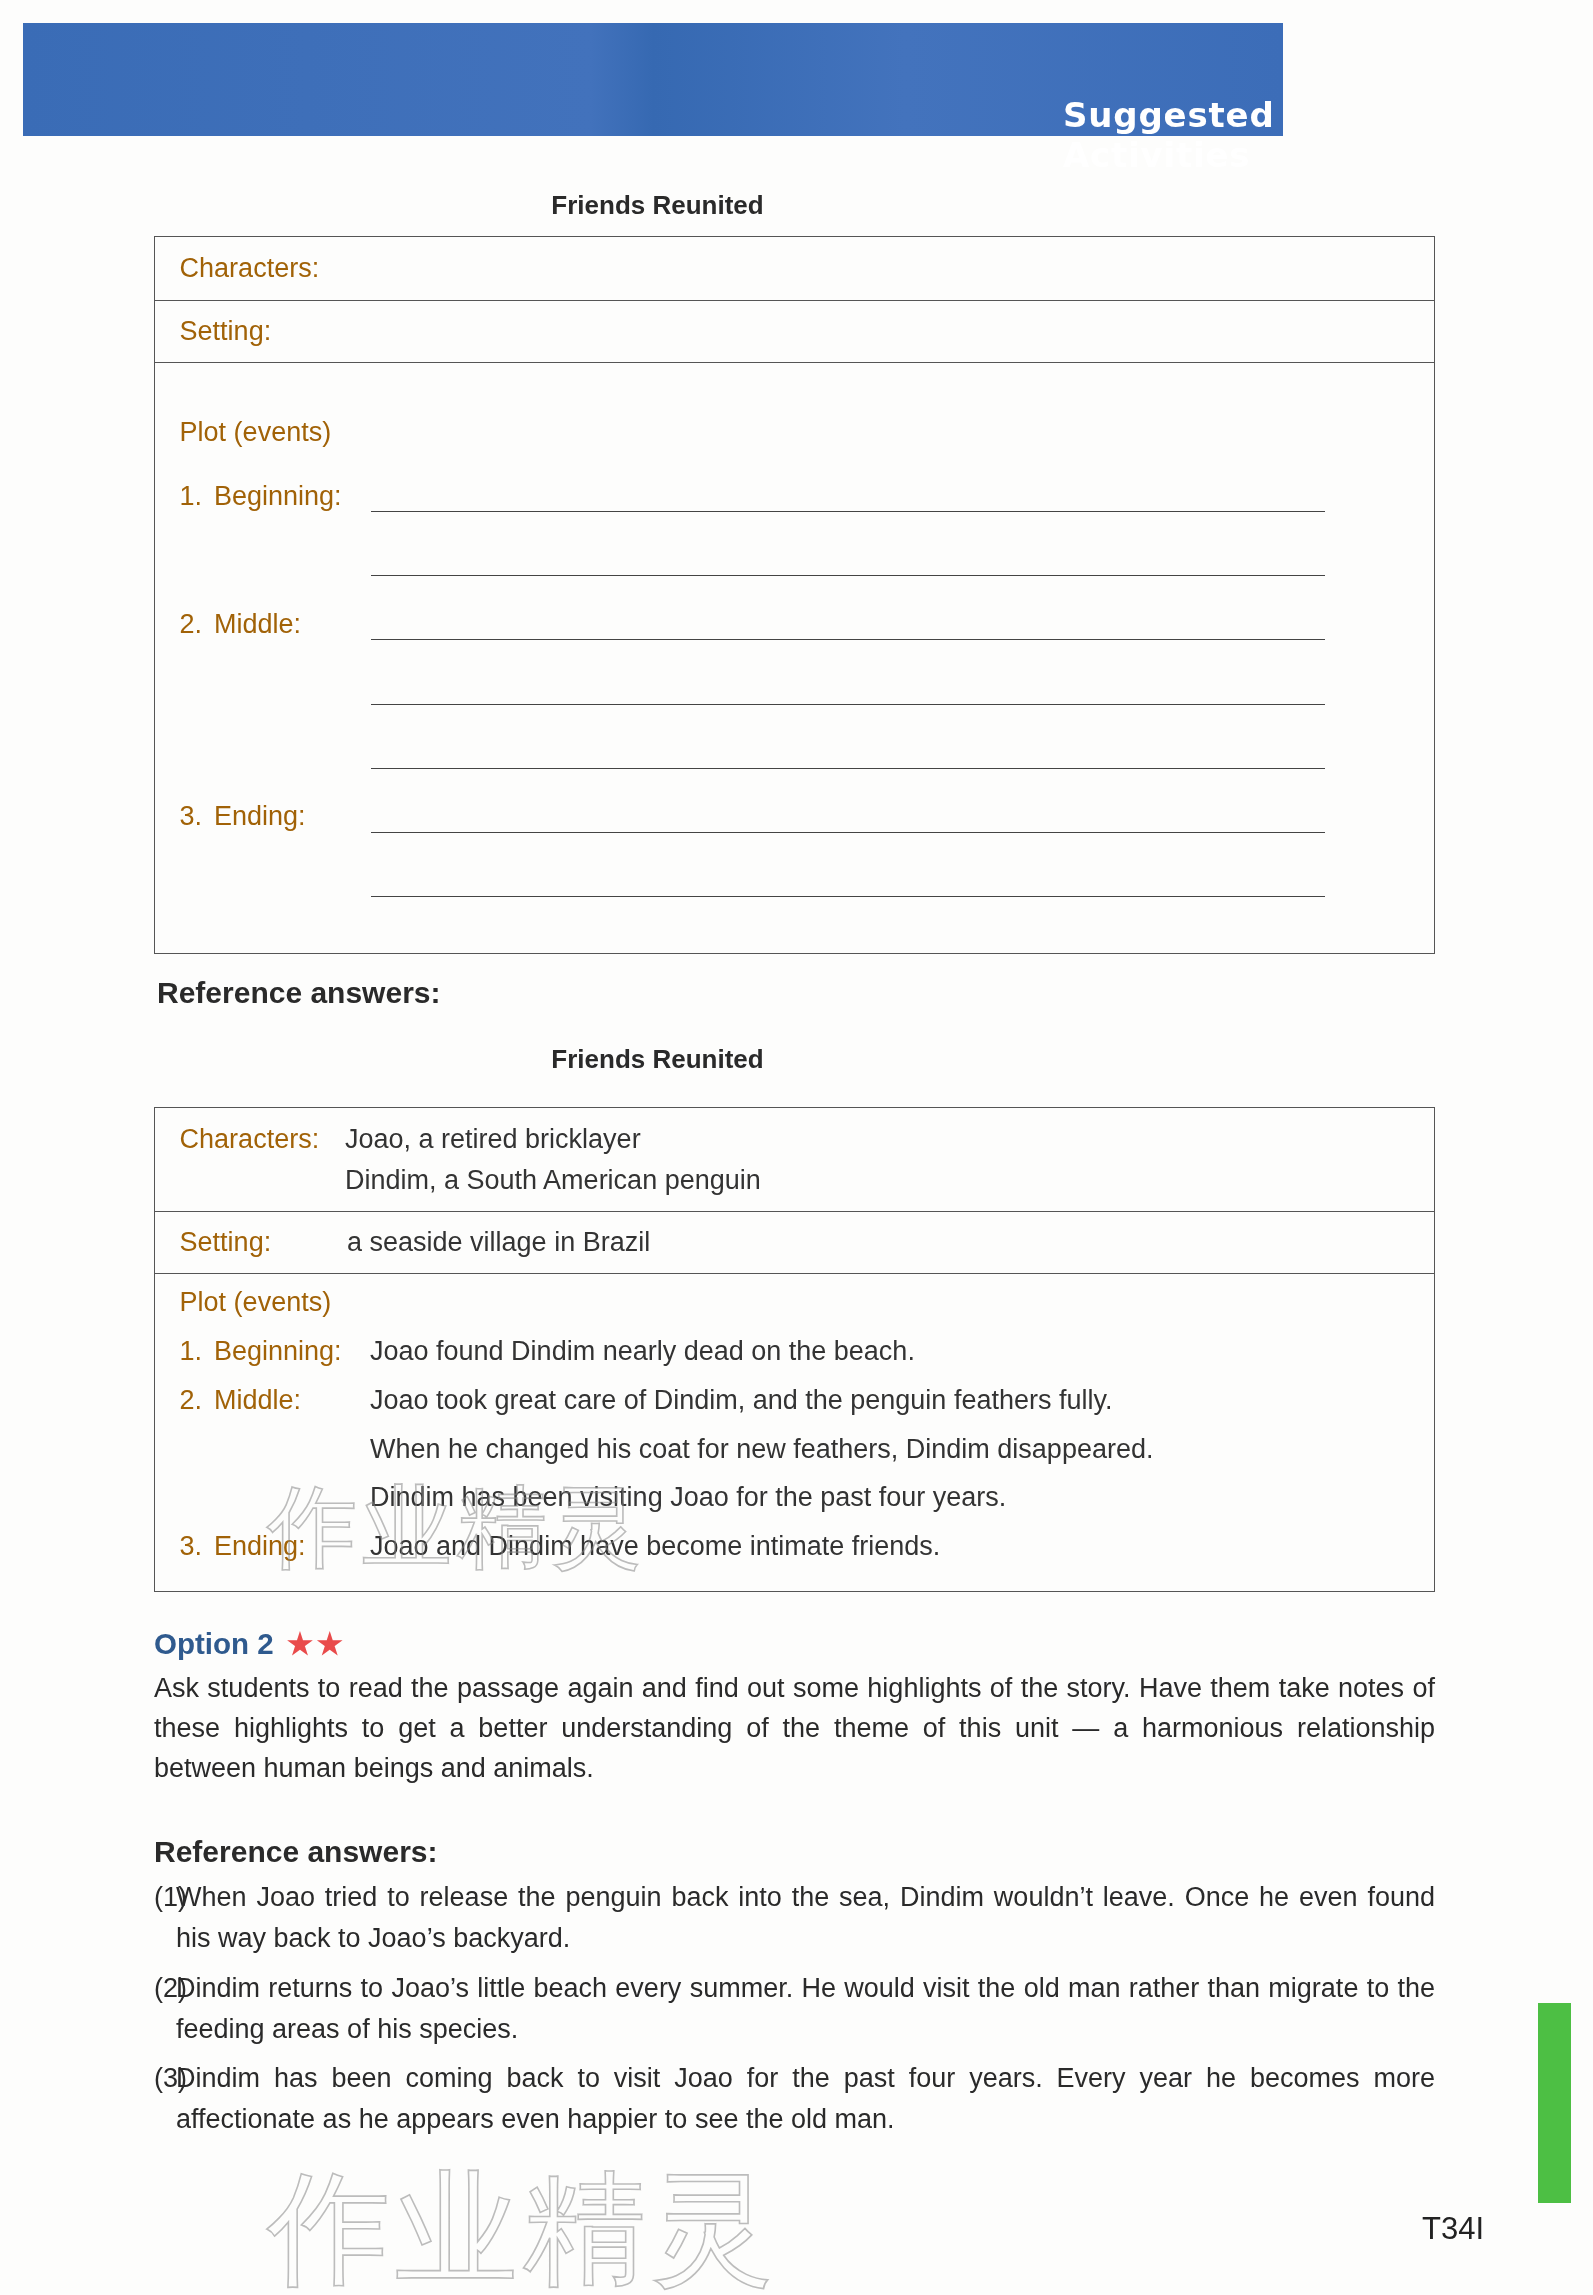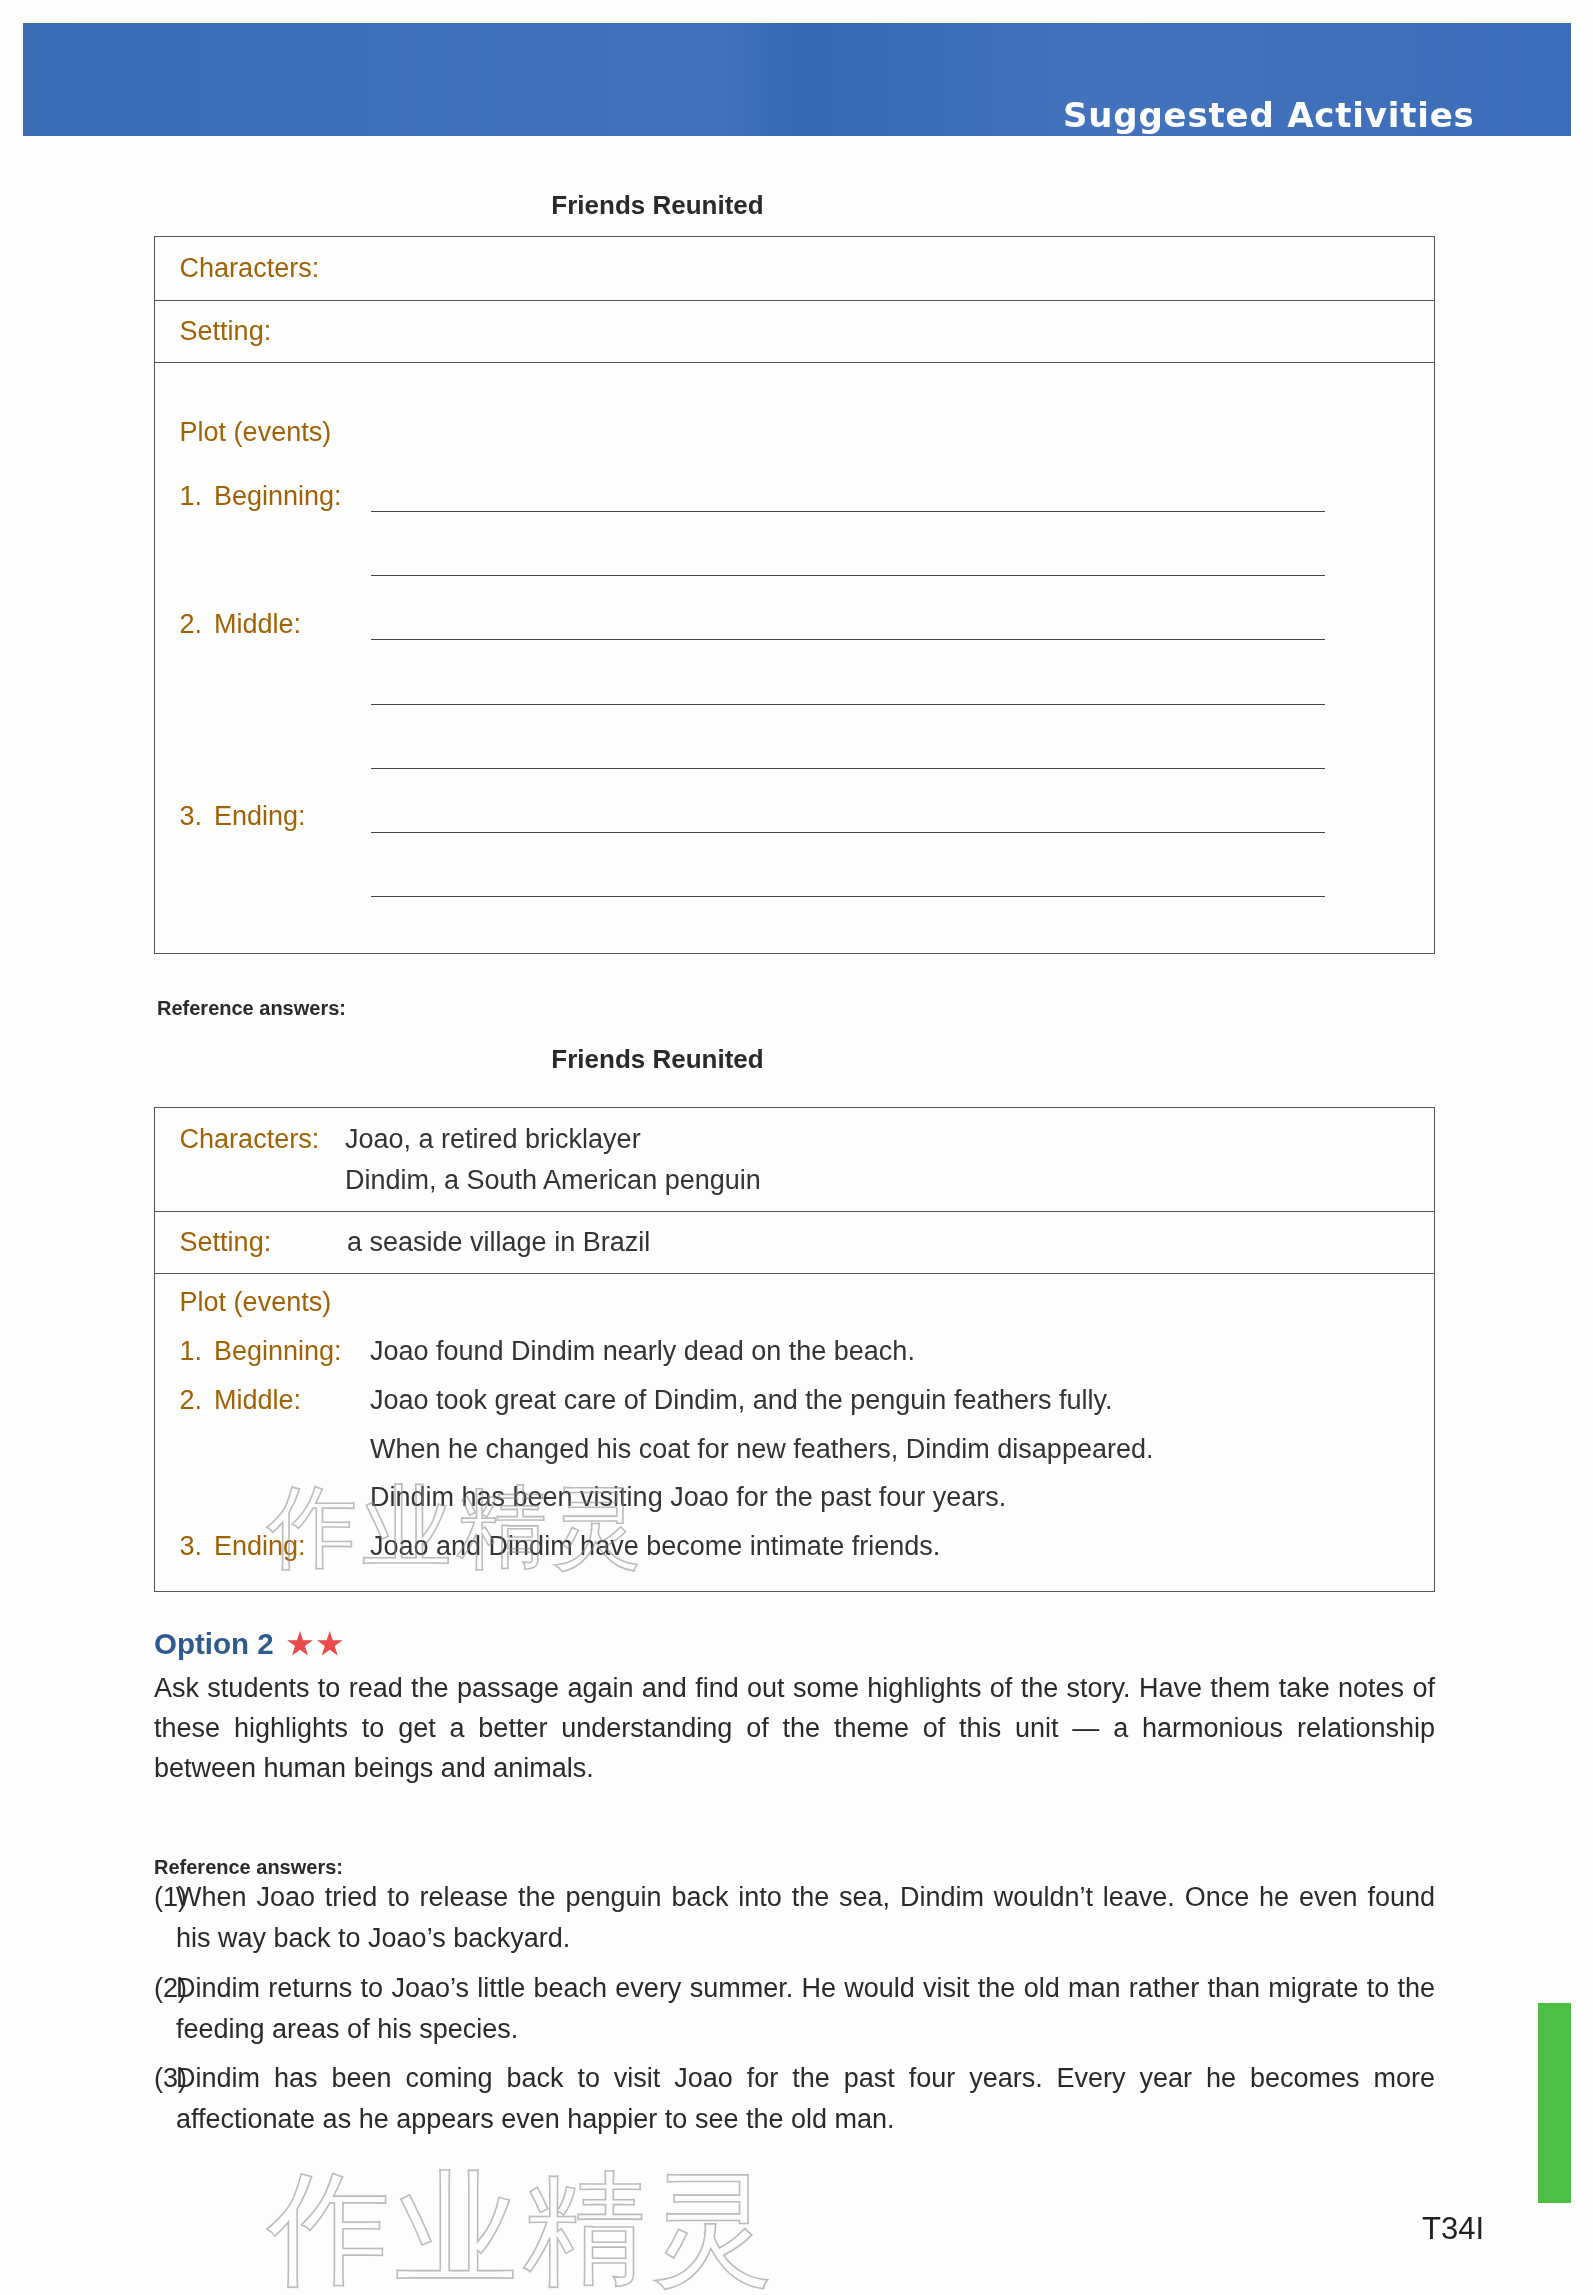--- a/index.html
+++ b/index.html
@@ -1,29 +1,29 @@
 <!DOCTYPE html>
 <html style="font-size:13px"><head>
 <meta charset="utf-8">
 <style>
   html,body{margin:0;padding:0;}
   body{width:1594px;height:2295px;position:relative;background:#fdfdfc;overflow:hidden;
        font-family:"Liberation Sans",sans-serif;color:#2a2a2a;}
-  .header{position:absolute;left:23px;top:23px;width:1548px;height:113px;background:#3d6fb8;
+  .header{position:absolute;left:23px;top:23px;width:1260px;height:113px;background:#3d6fb8;
           background:linear-gradient(90deg,#3a6cb6 0%,#4272bc 45%,#3669b2 50%,#4373bd 70%,#3c6db8 100%);}
   .header-title{position:absolute;left:1040px;top:72px;font-family:"DejaVu Sans",sans-serif;font-weight:bold;
           font-size:34px;color:#fff;letter-spacing:0.8px;}
   .tbl-title{position:absolute;left:0;width:1315px;text-align:center;font-weight:bold;font-size:26px;color:#2a2a2a;}
   .tbl{position:absolute;left:154px;width:1281px;border:1.6px solid #555;box-sizing:border-box;}
   .row{border-bottom:1.6px solid #555;box-sizing:border-box;position:relative;}
   .row:last-child{border-bottom:none;}
   .lbl{position:absolute;font-size:27px;color:#a16207;}
   .val{position:absolute;font-size:27px;color:#333;}
   .blank{position:absolute;left:216px;width:954px;height:0;border-top:1.6px solid #444;}
-  .ref-label{position:absolute;font-weight:bold;font-size:20px;color:#2a2a2a;margin-top:21px;}
+  .ref-label{position:absolute;font-weight:bold;font-size:30px;color:#2a2a2a;}
   .opt{position:absolute;left:154px;top:1627px;font-size:29.5px;font-weight:bold;color:#2f5a8e;}
   .stars{color:#e94b4b;font-size:29.5px;margin-left:13px;letter-spacing:3.3px;}
   .para{position:absolute;left:154px;width:1281px;font-size:27px;line-height:40px;color:#2a2a2a;text-align:justify;}
   .ans{position:absolute;left:154px;width:1281px;font-size:27px;line-height:41px;color:#2a2a2a;}
   .ans .num{position:absolute;left:0;top:0;}
   .ans .txt{margin-left:22px;text-align:justify;display:block;}
   .green-tab{position:absolute;left:1538px;top:2003px;width:33px;height:200px;background:#4dbf44;}
   .page-num{position:absolute;left:1422px;top:2171px;font-size:31px;color:#222;margin-top:40px;}
   .watermark{position:absolute;font-size:123px;color:transparent;-webkit-text-stroke:1.6px #888;opacity:.55;
              font-family:Liberation Mono, monospace;letter-spacing:4.9px;}

